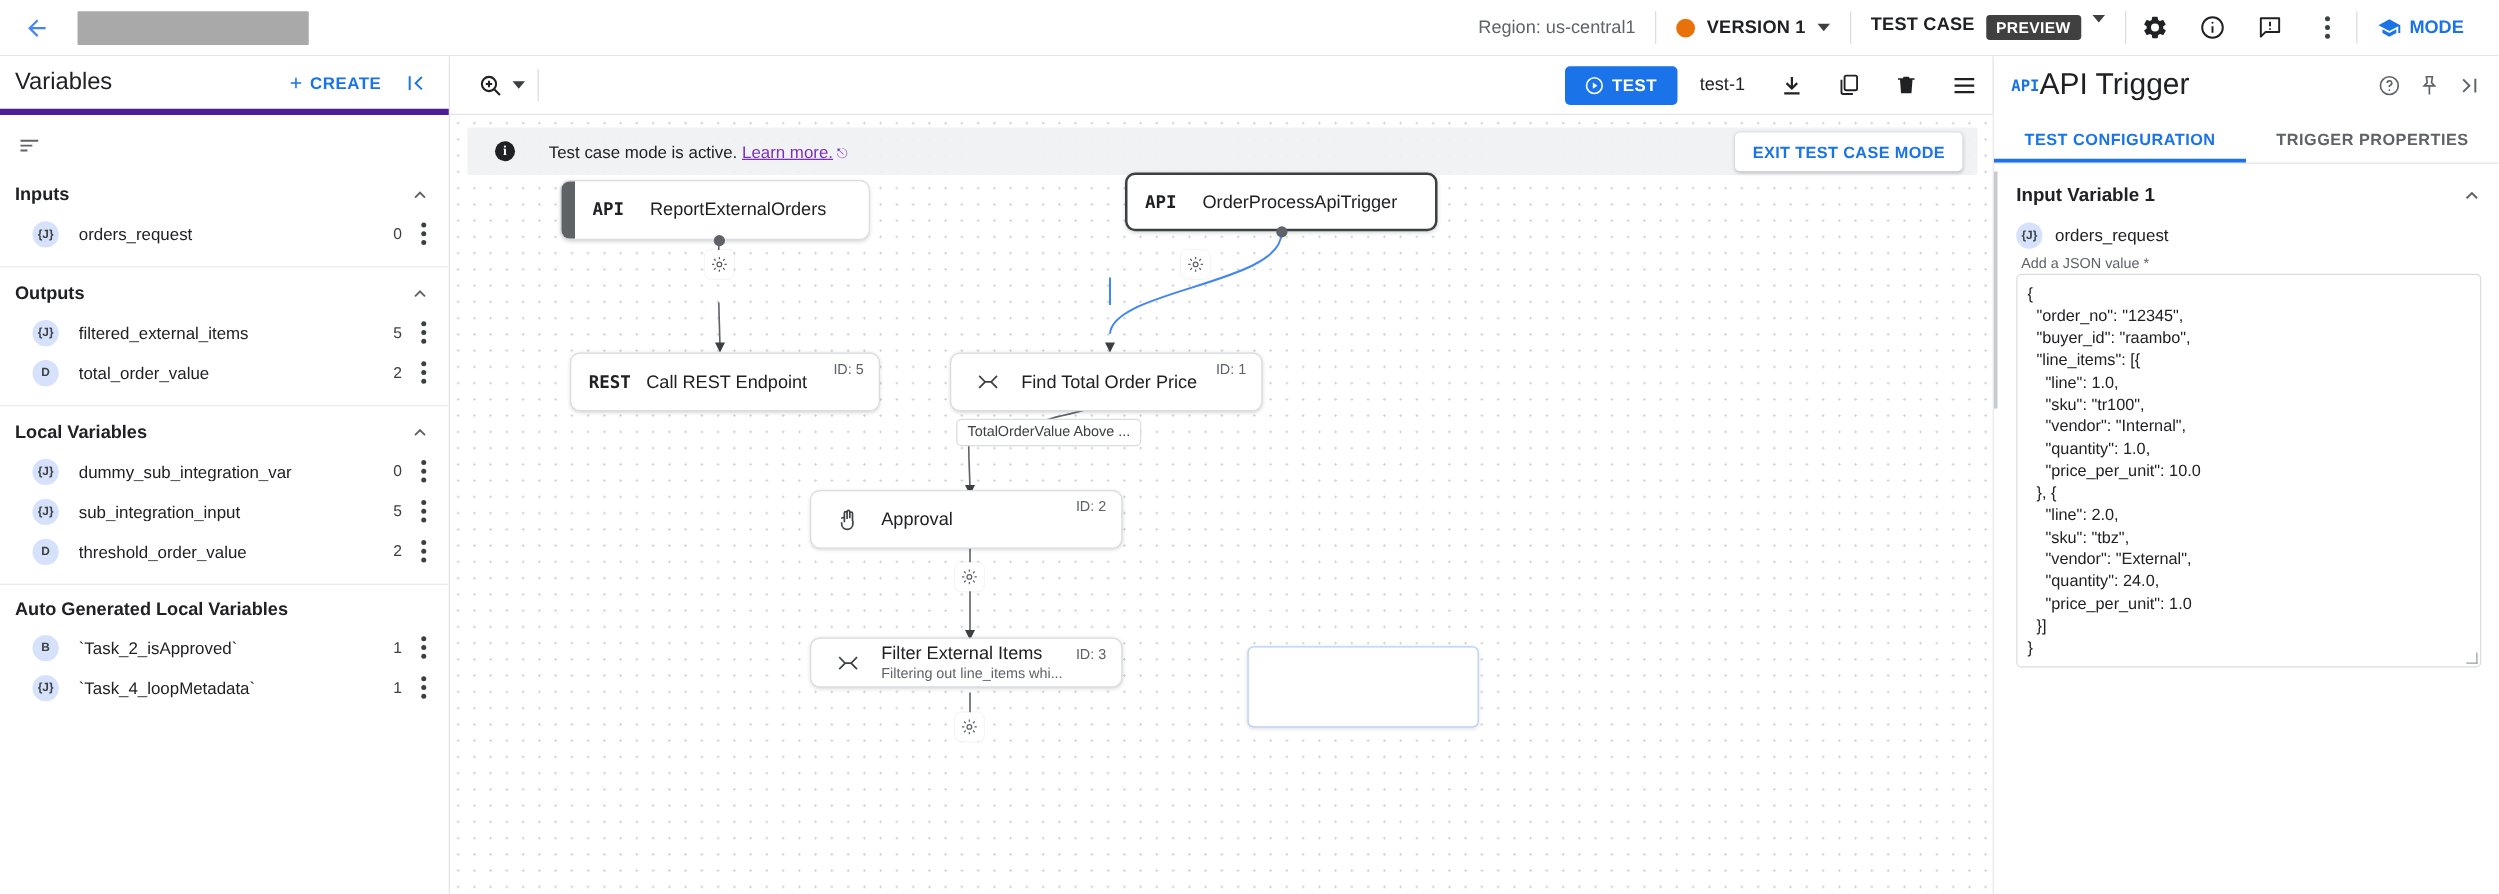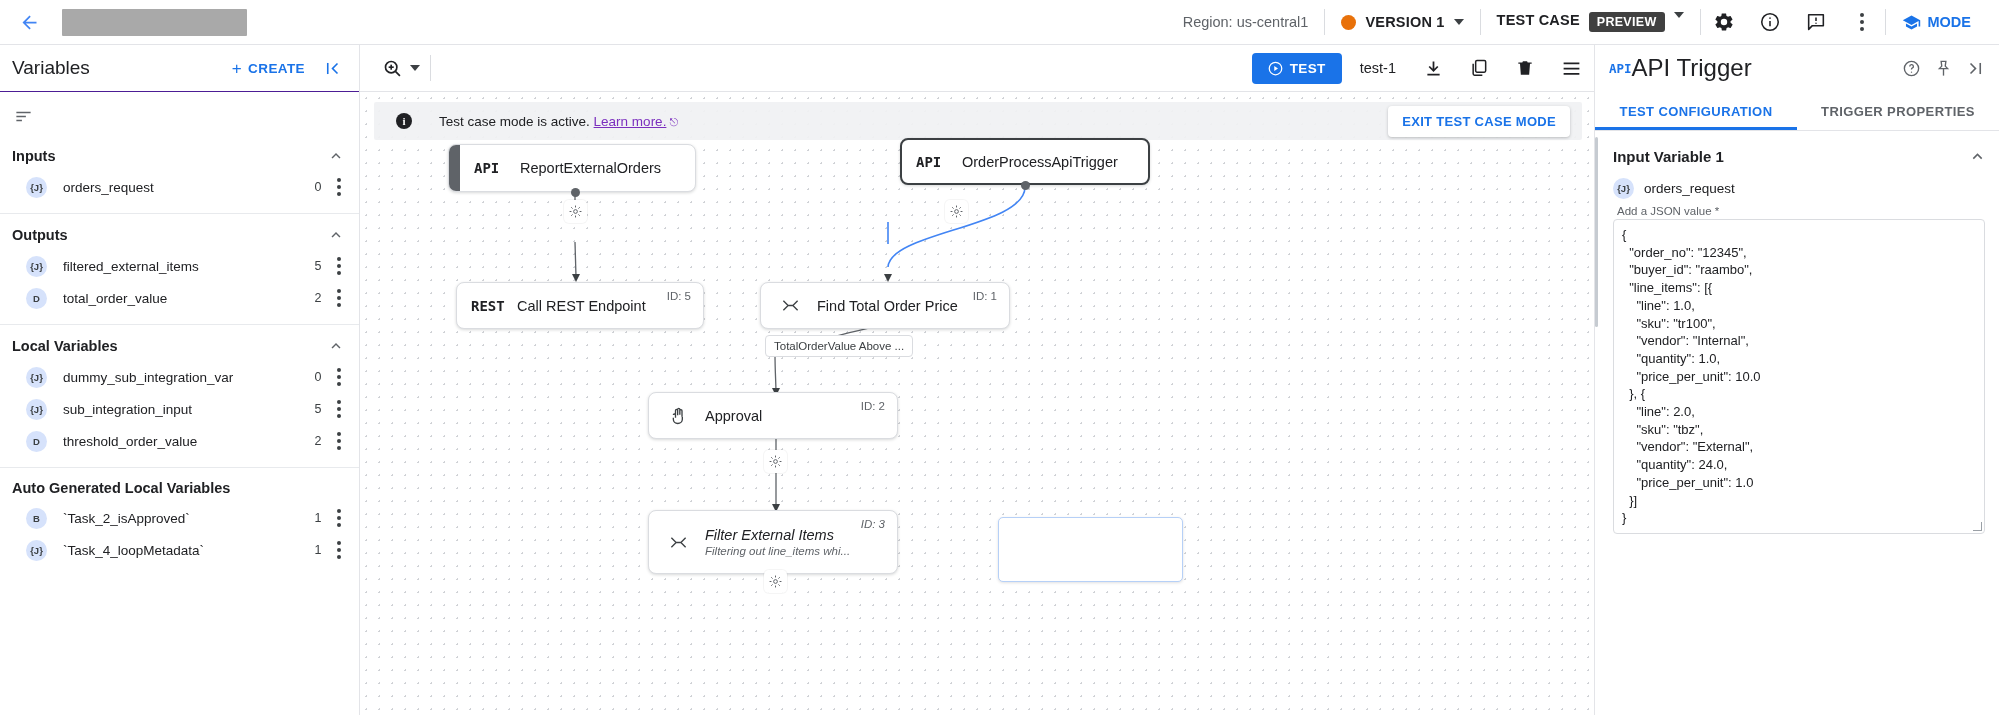--- a/index.html
+++ b/index.html
@@ -50,21 +50,21 @@
   .kebab { display: flex; flex-direction: column; gap: 3px; align-items: center; }
   .kebab i { width: 4px; height: 4px; border-radius: 50%; background: #3c4043; display: block; }
 
   
   .body { flex: 1; display: flex; min-height: 0; }
 
   
   .sidebar { width: 360px; min-width: 360px; background: #fff; border-right: 1px solid #e3e4e8; display: flex; flex-direction: column; }
   .sb-header {
     height: 47px; min-height: 47px; display: flex; align-items: center;
-    padding: 0 14px 0 12px; border-bottom: 1px solid #4c1d95;
+    padding: 0 14px 0 12px; border-bottom: 5px solid #4c1d95;
   }
   .sb-title { font-size: 19px; color: #202124; flex: 1; }
   .create-btn {
     display: flex; align-items: center; gap: 6px; color: #1a73e8;
     font-size: 13.5px; font-weight: bold; letter-spacing: .4px; cursor: pointer; padding-right: 14px;
   }
   .create-plus { font-size: 17px; font-weight: normal; line-height: 1; }
   .collapse-btn { color: #1a73e8; display: flex; align-items: center; justify-content: center; width: 26px; cursor: pointer; }
   .sb-search-wrap { padding: 15px 12px 9px 12px; display: flex; align-items: center; gap: 8px; }
   .search-box {
@@ -558,21 +558,21 @@
             <span class="node-id">ID: 2</span>
           </div>
         </div>
         <div class="gear-node" style="left:404px; top:358px;">
           <svg width="15" height="15" viewBox="0 0 24 24" fill="none" stroke="currentColor" stroke-width="1.6">
               <circle cx="12" cy="12" r="3"></circle>
               <path d="M12 2.5v3M12 18.5v3M2.5 12h3M18.5 12h3M5.2 5.2l2.1 2.1M16.7 16.7l2.1 2.1M18.8 5.2l-2.1 2.1M7.3 16.7l-2.1 2.1"></path>
             </svg>
         </div>
 
-        <div class="node" style="left:288px; top:418px; width:250px; height:64px;font-style:italic;">
+        <div class="node" style="left:288px; top:418px; width:250px; height:40px;">
           <div class="node-body">
             <span class="node-ico">
               <svg width="19" height="19" viewBox="0 0 24 24" fill="none" stroke="currentColor" stroke-width="1.7">
                   <path d="M3 6l6 6-6 6M21 6l-6 6 6 6M9 12h6"></path>
                 </svg>
             </span>
             <span class="node-texts" style="margin-left:12px">
               <span class="node-title">Filter External Items</span>
               <span class="node-sub">Filtering out line_items whi...</span>
             </span>

